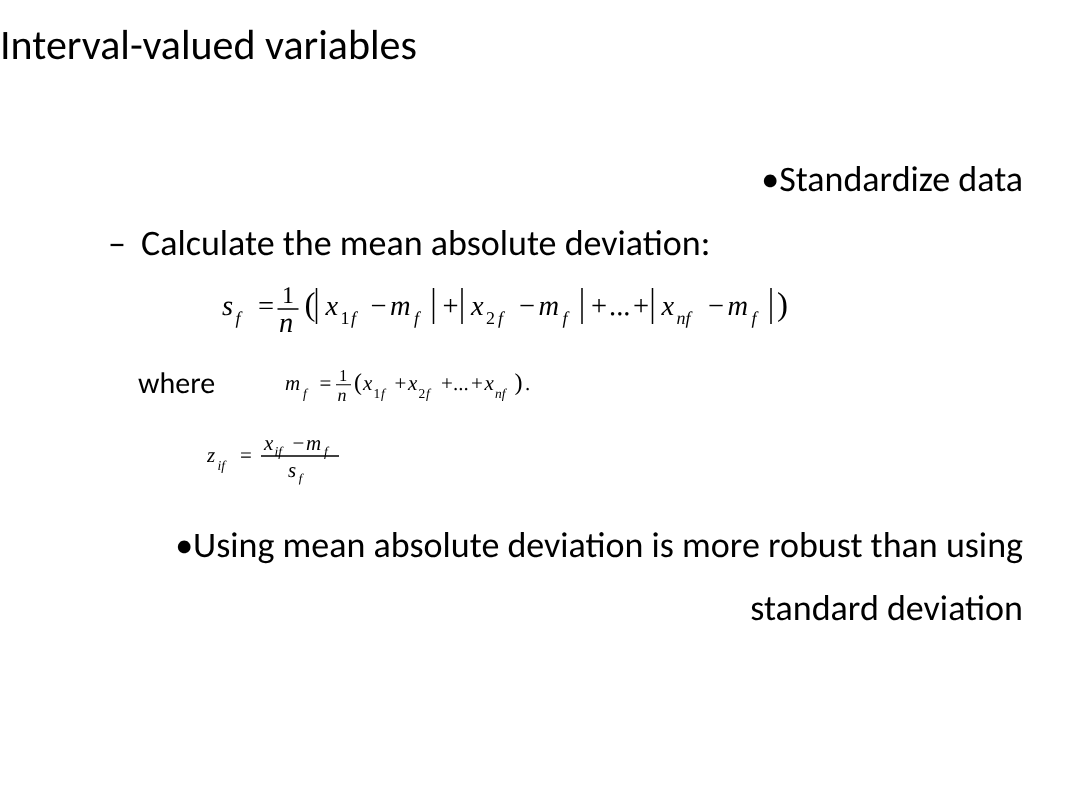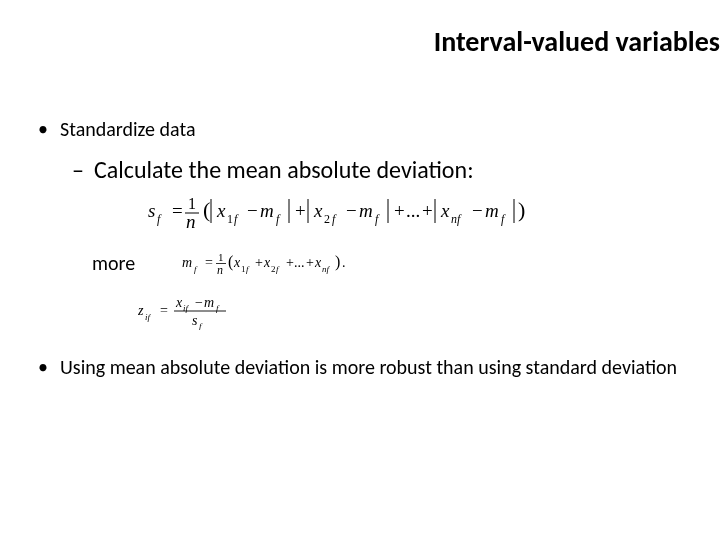--- a/index.html
+++ b/index.html
@@ -1,20 +1,20 @@
 <!DOCTYPE html>
 <html><head>
 <meta charset="utf-8">
 <style>
   * { margin: 0; padding: 0; box-sizing: border-box; }
   html, body { width: 720px; height: 540px; background: #fff; font-family: Calibri, Arial, sans-serif; color: #000; }
   .slide { width: 720px; height: 540px; position: relative; padding: 0; }
-  .title { text-align: right; font-size: 28px; font-weight: 700; margin-top: 24px; }
+  .title { text-align: left; font-size: 28px; font-weight: 400; margin-top: 12px; }
   .body { padding: 0 38px 0 38px; margin-top: 58px; }
-  .b1 { font-size: 20px; margin-left: 0; margin-bottom: 14px; }
+  .b1 { font-size: 24px; margin-left: 0; margin-bottom: 14px; text-align: right; }
   .b1::before { content: "•"; display: inline-block; width: 22px; }
   .b2 { font-size: 24px; margin-left: 34px; margin-bottom: 8px; }
   .b2::before { content: "–"; display: inline-block; width: 22px; }
   .formula-row { text-align: left; margin: 4px 0 16px 0; }
   .formula { display: inline-block; vertical-align: middle; }
   .where-line { margin-left: 54px; font-size: 20px; margin-bottom: 14px; }
   .where-line .where-word { display: inline-block; vertical-align: middle; margin-right: 42px; }
   .where-line .formula { vertical-align: middle; }
   .italic { font-style: italic; }
   .zscore-row { margin-left: 100px; margin-top: 2px; margin-bottom: 20px; }
@@ -71,21 +71,21 @@
           <text x="324" y="25" font-style="normal">−</text>
           <text x="337" y="25">m</text>
           <text x="353" y="31" font-size="12">f</text>
           <line x1="366" y1="7" x2="366" y2="31" stroke="#000" stroke-width="1"></line>
           <text x="370" y="25" font-style="normal" font-size="22">)</text>
         </g>
       </svg>
     </div>
 
     <div class="where-line">
-      <span class="where-word">more</span>
+      <span class="where-word">where</span>
       <svg class="formula" width="190" height="30" viewBox="0 0 190 30">
         <g font-family="Times New Roman, serif" font-size="14" font-style="italic" fill="#000">
           <text x="0" y="19">m</text>
           <text x="12" y="24" font-size="9">f</text>
           <text x="23" y="19" font-style="normal">=</text>
           <text x="36" y="13" font-style="normal" font-size="11">1</text>
           <line x1="34" y1="15.5" x2="44" y2="15.5" stroke="#000" stroke-width="0.8"></line>
           <text x="35" y="26" font-size="12">n</text>
           <text x="46" y="19" font-style="normal" font-size="16">(</text>
           <text x="52" y="19">x</text>

